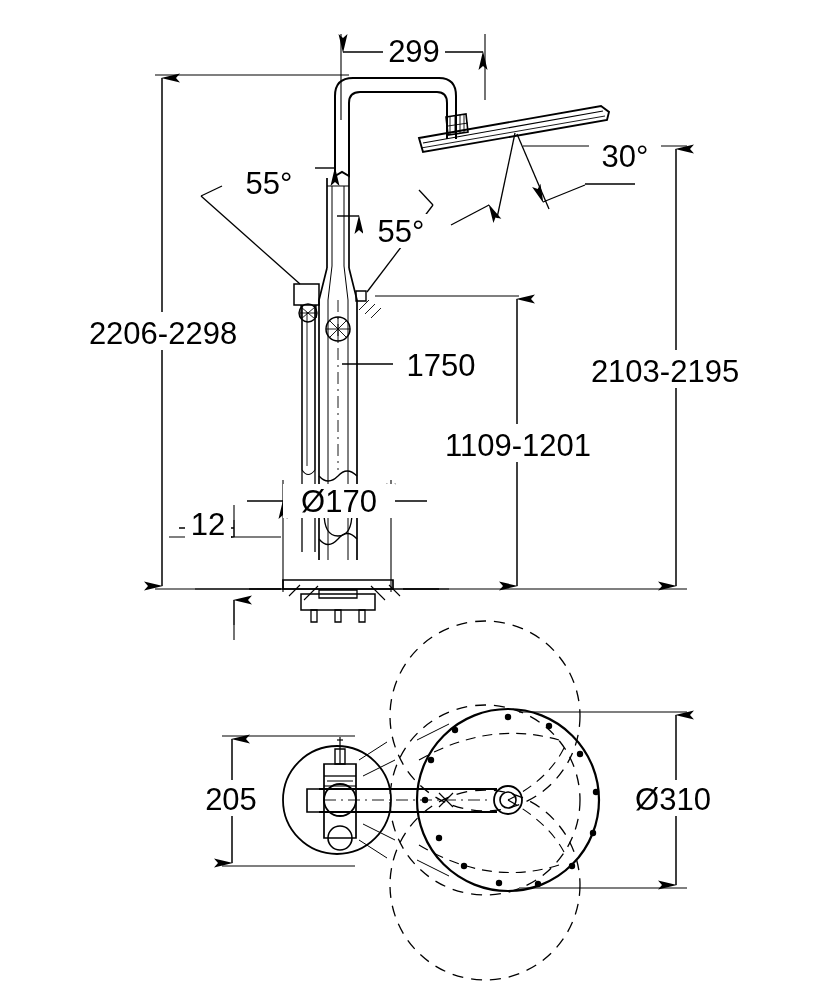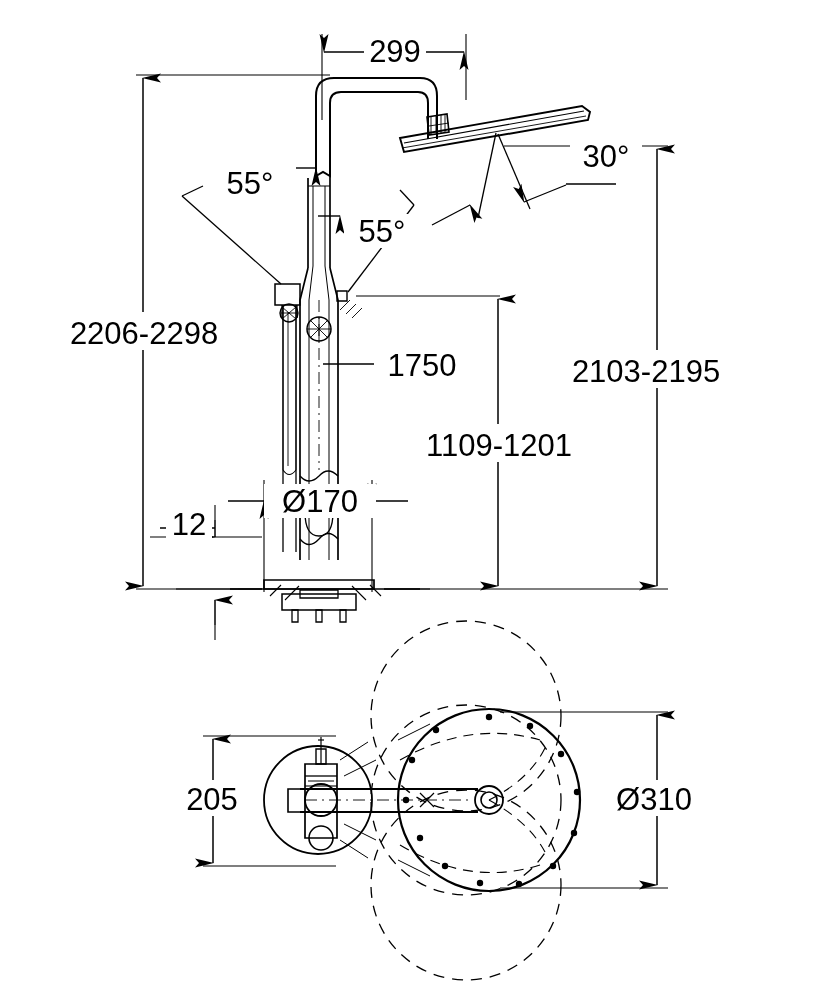--- a/index.html
+++ b/index.html
@@ -13,20 +13,21 @@
     height: 1000px;
     font-family: "Liberation Sans", sans-serif;
     color: #000000;
     overflow: hidden;
     position: relative;
   }
   #drawing-root {
     position: relative;
     width: 767px;
     height: 1000px;
+    padding-left: 19px;
   }
   svg.drawing {
     display: block;
     width: 834px;
     height: 1000px;
   }
   .dim-text {
     font-family: "Liberation Sans", sans-serif;
     font-size: 31px;
     fill: #000000;

